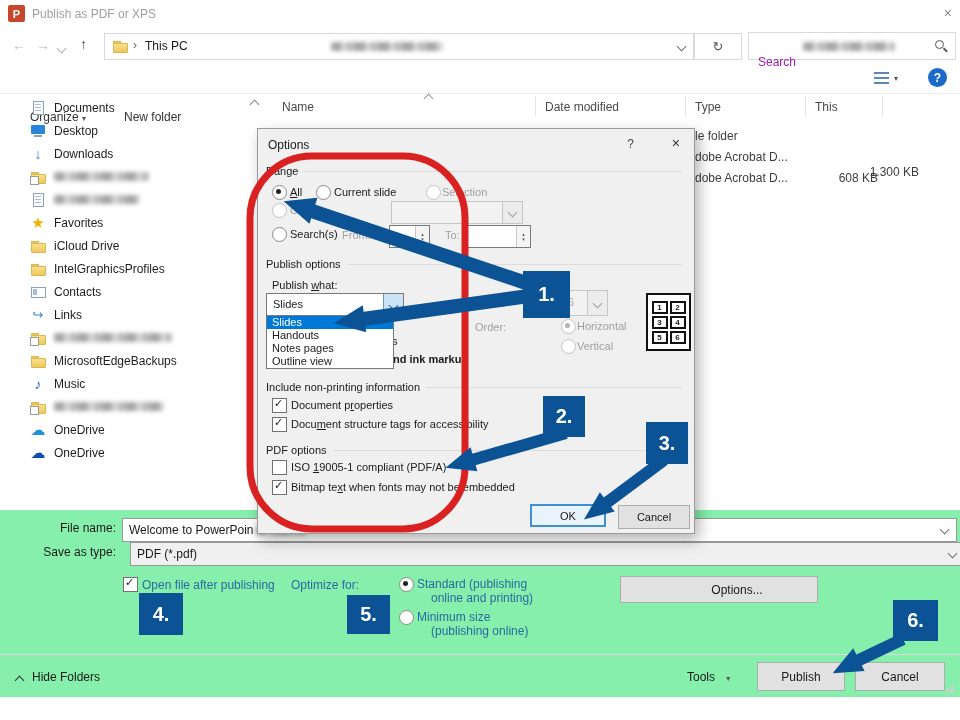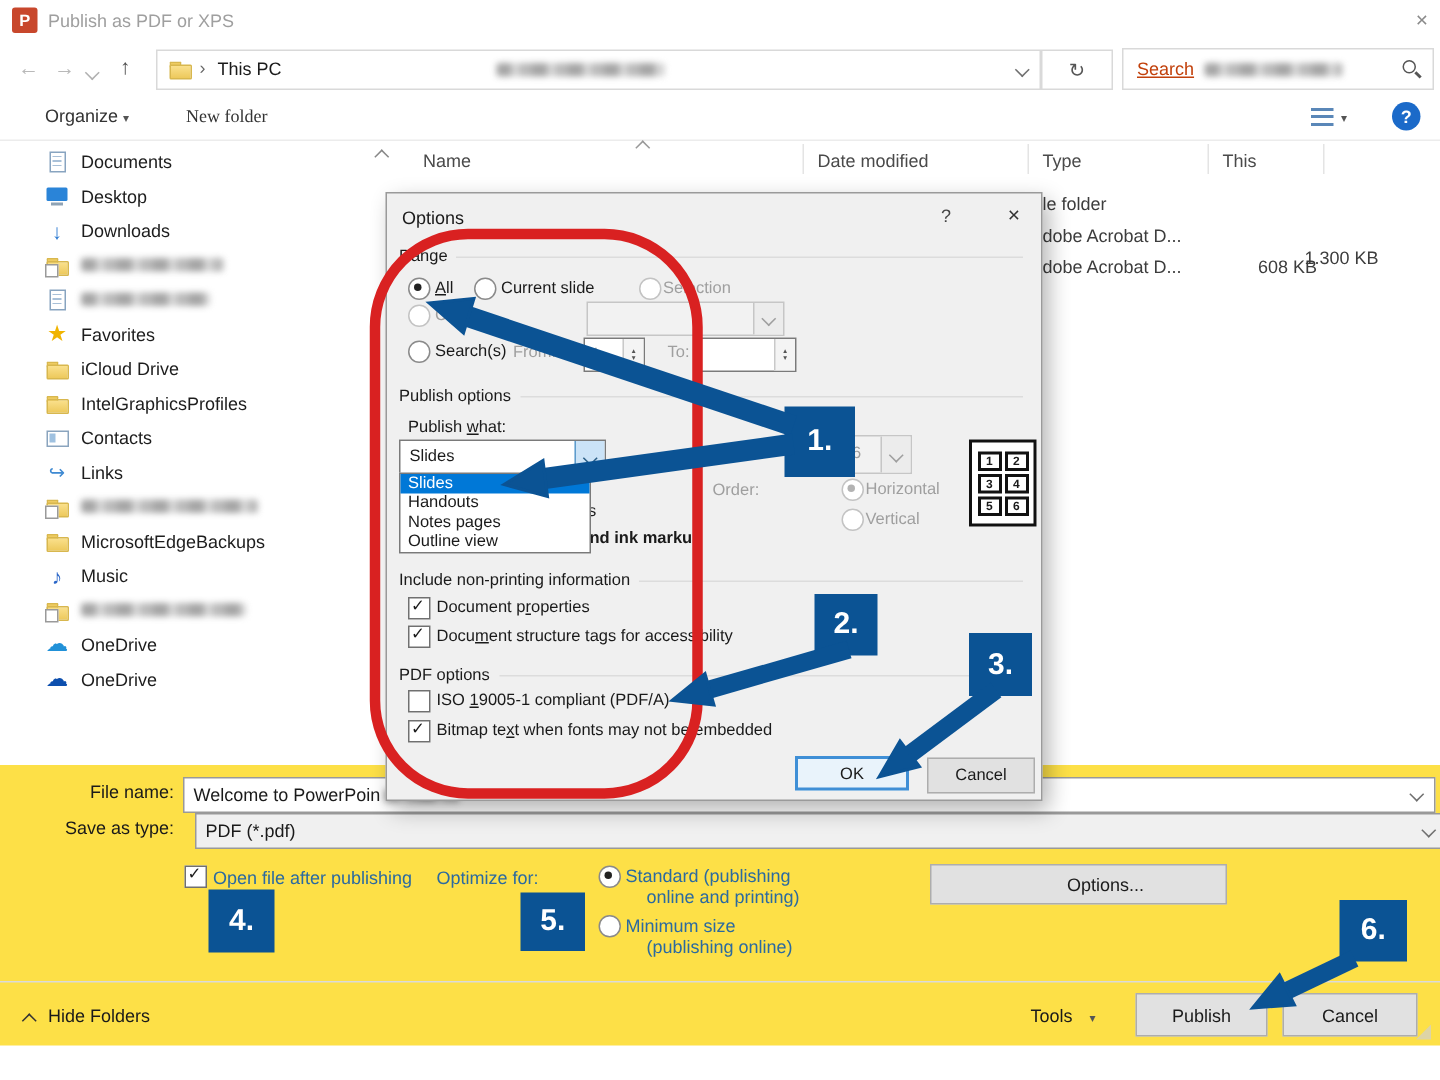--- a/index.html
+++ b/index.html
@@ -11,21 +11,21 @@
   .win-close{right:8px;top:5px;color:#8a8a8a;font-size:14px;cursor:default;}
   .ppt-icon{left:8px;top:5px;width:17px;height:17px;background:#c8472c;border-radius:2px;color:#fff;
     font-weight:bold;font-size:11px;display:flex;align-items:center;justify-content:center;}
   .navbtn{font-size:14px;color:#b9b9b9;}
   .navbtn.en{color:#4d4d4d;}
   .box-field{background:#fff;border:1px solid #d9d9d9;}
   .chev{display:inline-block;width:6px;height:6px;border-right:1.5px solid #707070;border-bottom:1.5px solid #707070;transform:rotate(45deg);}
   .chev.up{transform:rotate(-135deg);}
   .blurline{display:inline-block;height:9px;border-radius:2px;opacity:.8;filter:blur(2px);
     background:repeating-linear-gradient(90deg,#8f8f8f 0 10px,#c9c9c9 10px 16px,#a8a8a8 16px 24px);}
-  .toolbar-lbl{color:#333;font-size:12px;}
+  .toolbar-lbl{color:#333;font-size:12px;margin-top:40px;}
   .help-circle{width:19px;height:19px;border-radius:50%;background:#1b6ac9;color:#fff;font-weight:bold;
     font-size:12px;display:flex;align-items:center;justify-content:center;}
   .ic-view{width:15px;height:12px;background:repeating-linear-gradient(180deg,#5a87b8 0 2px,transparent 2px 5px);}
   .ic-search16{width:16px;height:16px;position:relative;}
   .ic-search16::before{content:"";position:absolute;left:2px;top:2px;width:7px;height:7px;border:1.5px solid #555;border-radius:50%;}
   .ic-search16::after{content:"";position:absolute;left:10px;top:11px;width:5px;height:1.5px;background:#555;transform:rotate(45deg);}
   
   .side-list{left:0;top:96px;width:248px;list-style:none;margin:0;padding:0;}
   .side-item{display:flex;align-items:center;height:23px;padding-left:30px;gap:8px;}
   .side-item .lbl{font-size:12px;color:#1d1d1d;white-space:nowrap;}
@@ -72,21 +72,21 @@
   .droplist .it.sel{background:#0078d7;color:#fff;}
   .spin{position:absolute;right:0;top:0;bottom:0;width:13px;border-left:1px solid #c9c9c9;background:#f4f4f4;
     display:flex;flex-direction:column;align-items:center;justify-content:center;font-size:5px;color:#555;line-height:5px;}
   .grid-prev{position:absolute;left:388px;top:164px;width:45px;height:58px;background:#fff;border:2px solid #111;
     display:flex;flex-wrap:wrap;align-content:center;justify-content:center;gap:2px;padding:1px;box-sizing:border-box;}
   .grid-prev .cell{width:16px;height:13px;border:2px solid #111;box-sizing:border-box;font-size:8px;font-weight:bold;
     display:flex;align-items:center;justify-content:center;}
   .btn{background:#e1e1e1;border:1px solid #adadad;display:flex;align-items:center;justify-content:center;font-size:11px;position:absolute;}
   .btn.focus{background:#e9f3fb;border:2px solid #3f8fd6;}
   
-  .panel{left:0;top:510px;width:960px;height:187px;background:#fde047;z-index:5;}
+  .panel{left:0;top:510px;width:960px;height:187px;background:#86efac;z-index:5;}
   .flabel{position:absolute;width:108px;text-align:right;font-size:12px;color:#1a1a1a;}
   .blue-txt{color:#2b6aa0;}
   .footer-btn{font-size:12px;}
   
   .numbox{position:absolute;background:#0b5394;color:#fff;font-weight:bold;font-size:20px;
     display:flex;align-items:center;justify-content:center;z-index:55;}
   #overlay{position:absolute;left:0;top:0;z-index:60;pointer-events:none;}
   .grip{position:absolute;right:6px;bottom:4px;width:0;height:0;border-left:10px solid transparent;border-bottom:10px solid #cfcfcf;opacity:.7;}
 </style>
 </head>
@@ -107,31 +107,31 @@
     <span class="ic ic-folder" style="position:absolute;left:7px;top:4px;"></span>
     <span style="position:absolute;left:28px;top:4px;color:#666;">›</span>
     <span style="position:absolute;left:40px;top:5px;color:#1a1a1a;">This PC</span>
     <span class="blurline" style="position:absolute;left:226px;top:8px;width:112px;"></span>
     <span class="abs chev" style="right:8px;top:9px;"></span>
   </div>
   <div class="abs box-field" style="left:694px;top:33px;width:46px;height:25px;display:flex;align-items:center;justify-content:center;">
     <span style="color:#555;font-size:13px;">↻</span>
   </div>
   <div class="abs box-field" style="left:748px;top:32px;width:206px;height:26px;">
-    <span style="position:absolute;left:9px;top:6px;color:#c2410c;text-decoration:underline;">Search</span>
+    <span style="position:absolute;left:9px;top:22px;color:#a21caf;">Search</span>
     <span class="blurline" style="position:absolute;left:54px;top:9px;width:92px;"></span>
     <span class="ic-search16" style="position:absolute;right:6px;top:5px;"></span>
   </div>
 
   <div class="abs" style="left:0;top:62px;width:960px;height:31px;border-bottom:1px solid #ececec;"></div>
   <span class="abs toolbar-lbl" style="left:30px;top:70px;">
     <span>Organize</span>
     <span style="font-size:8px;color:#555;">▾</span>
   </span>
-  <span class="abs toolbar-lbl" style="left:124px;top:70px;font-family:Liberation Serif, serif;">New folder</span>
+  <span class="abs toolbar-lbl" style="left:124px;top:70px;">New folder</span>
   <span class="abs" style="left:874px;top:72px;display:flex;align-items:center;gap:5px;">
     <span class="ic-view"></span>
     <span style="font-size:8px;color:#555;">▾</span>
   </span>
   <div class="abs help-circle" style="left:928px;top:68px;">
     <span>?</span>
   </div>
 
   <ul class="abs side-list">
     <li class="side-item">

